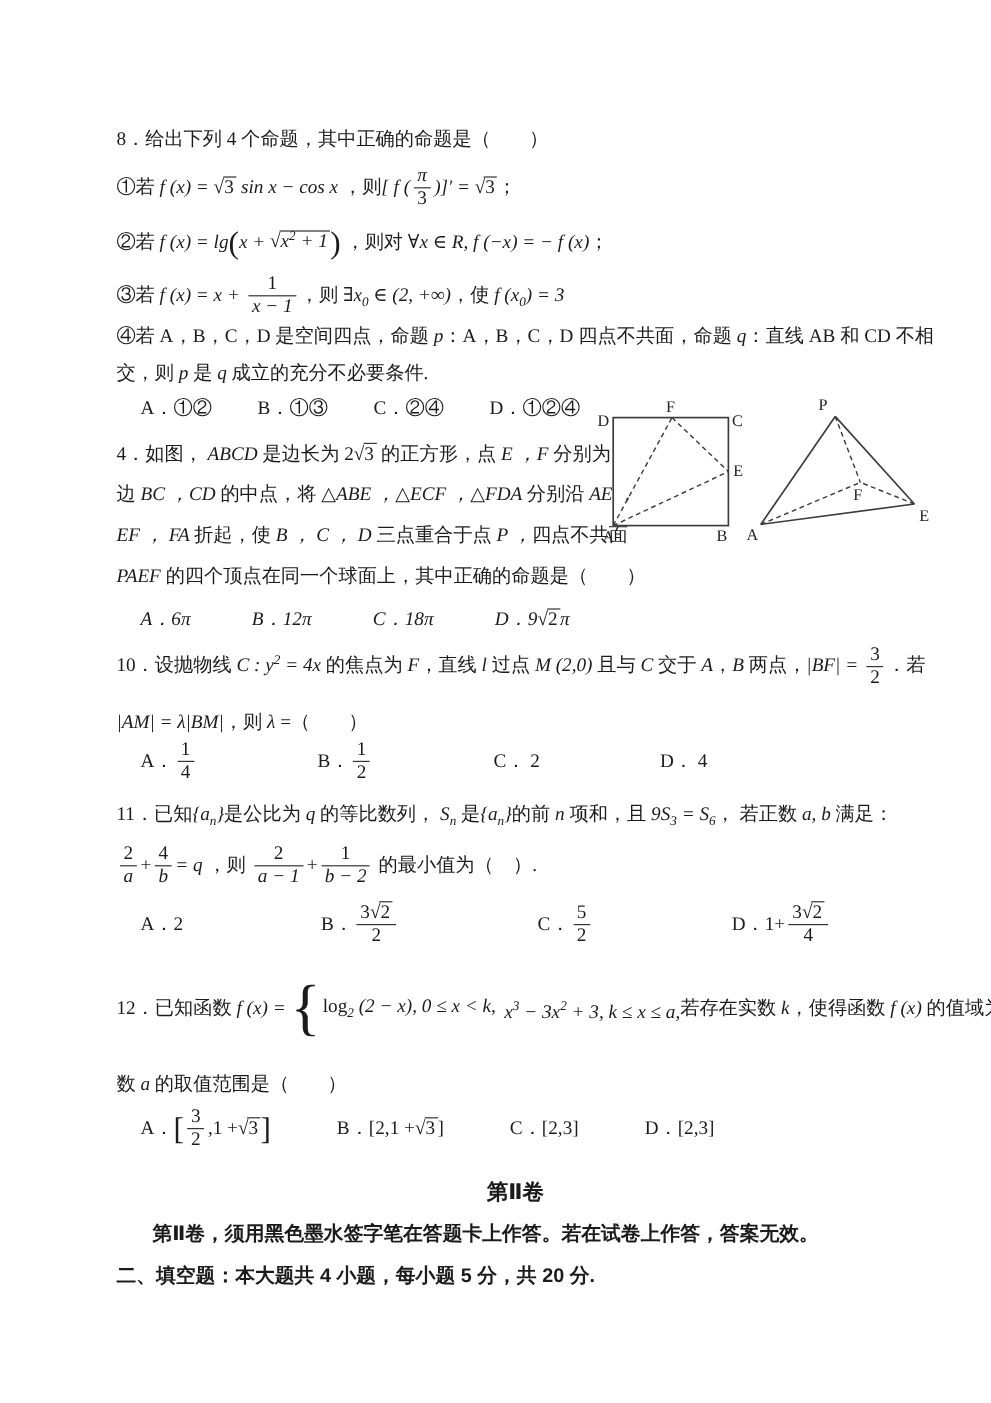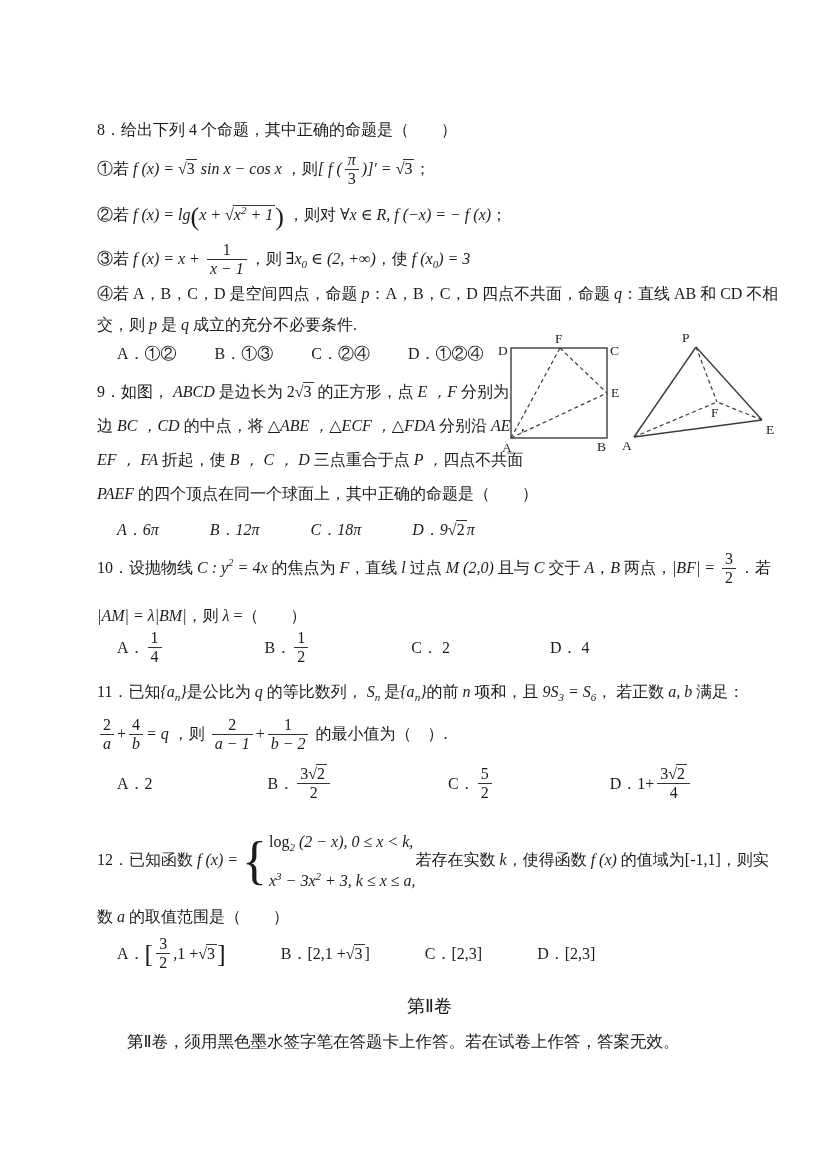--- a/index.html
+++ b/index.html
@@ -1,40 +1,40 @@
 <!DOCTYPE html>
 <html><head>
 <meta charset="utf-8">
 <style>
   html,body { margin:0; padding:0; background:#ffffff; }
   .page {
     position:relative; width:826px; height:1169px; background:#ffffff;
     font-family:"Liberation Serif","DejaVu Serif",serif;
     font-size:16px; color:#1b1b1b; overflow:hidden;
   }
-  .content { position:absolute; left:97px; top:13px; width:665px; height:892px; }
+  .content { position:absolute; left:97px; top:0; width:665px; height:892px; }
   .ln { position:absolute; left:0; white-space:nowrap; line-height:22px; }
   .cn { font-style:normal; }
   .mi { font-style:italic; }
   .up { font-style:normal; }
-  .hei { font-family:"Liberation Sans","DejaVu Sans",sans-serif; font-weight:400; font-size:16.5px; }
+  .hei { font-family:"Liberation Sans","DejaVu Sans",sans-serif; font-weight:700; font-size:16.5px; }
   .center { width:100%; text-align:center; }
   
   .frac { display:inline-block; vertical-align:middle; text-align:center; margin:0 3px; line-height:1.15; }
   .fr-n { display:block; padding:0 3px; }
   .fr-d { display:block; border-top:1px solid #333; padding:0 3px; }
   
   .sqrt { white-space:nowrap; }
   .sq { font-style:normal; }
   .bar { border-top:1px solid #333; padding:0 2px 0 1px; margin-left:-1px; }
   
   .bigp { font-size:26px; vertical-align:middle; line-height:1; font-style:normal; }
   .cases { display:inline-flex; align-items:center; vertical-align:middle; }
   .brace { font-size:52px; line-height:0.9; font-weight:400; margin-right:2px; }
-  .rows { display:inline-flex; flex-direction:column; gap:7px; text-align:left; }
+  .rows { display:inline-flex; gap:7px; text-align:left; }
   sub, sup { font-size:11px; font-style:italic; }
   
   .opts { display:flex; padding-left:20px; align-items:center; }
   .opt { display:inline-flex; align-items:center; white-space:nowrap; }
   
   .fig { position:absolute; }
   .fig line, .fig rect { fill:none; stroke:#3c3c3c; stroke-width:1.4; }
   .fig .dash { stroke-dasharray:4 3; stroke-width:1.2; }
   .fig text { font-family:"Liberation Serif","DejaVu Serif",serif; font-size:13.5px; fill:#222; font-style:normal; }
 </style>
@@ -69,21 +69,21 @@
     </div>
 
     <div class="ln opts" style="top:330px; gap:38px">
       <span class="opt">A．①②</span>
       <span class="opt">B．①③</span>
       <span class="opt">C．②④</span>
       <span class="opt">D．①②④</span>
     </div>
 
     <div class="ln" style="top:368px">
-      <span class="cn">9．如图， </span><span class="mi">ABCD </span><span class="cn">是边长为 2</span><span class="sqrt"><span class="sq">√</span><span class="bar">3</span></span><span class="cn"> 的正方形，点 </span><span class="mi">E ，F </span><span class="cn">分别为</span>
+      <span class="cn">4．如图， </span><span class="mi">ABCD </span><span class="cn">是边长为 2</span><span class="sqrt"><span class="sq">√</span><span class="bar">3</span></span><span class="cn"> 的正方形，点 </span><span class="mi">E ，F </span><span class="cn">分别为</span>
     </div>
 
     <div class="ln" style="top:402px">
       <span class="cn">边 </span><span class="mi">BC ，CD </span><span class="cn">的中点，将 </span><span class="mi">△ABE ，△ECF ，△FDA </span><span class="cn">分别沿 </span><span class="mi">AE ，</span>
     </div>
 
     <div class="ln" style="top:436px">
       <span class="mi">EF ， FA </span><span class="cn">折起，使 </span><span class="mi">B ， C ， D </span><span class="cn">三点重合于点 </span><span class="mi">P ，</span><span class="cn">四点不共面</span>
     </div>
 
@@ -193,20 +193,21 @@
           <span class="up">[2,1 + </span>
           <span class="sqrt"><span class="sq">√</span><span class="bar">3</span></span>
           <span class="up">]</span>
         </span>
       <span class="opt">C．[2,3]</span>
       <span class="opt">D．[2,3]</span>
     </div>
 
     <div class="ln center hei" style="top:982px; font-size:18px"><span>第Ⅱ卷</span></div>
     <div class="ln hei" style="top:1017px; padding-left:30px"><span>第Ⅱ卷，须用黑色墨水签字笔在答题卡上作答。若在试卷上作答，答案无效。</span></div>
+    <div class="ln hei" style="top:1052px"><span>二、填空题：本大题共 4 小题，每小题 5 分，共 20 分.</span></div>
   </div>
 
   <svg class="fig" style="left:494px; top:328px" width="130" height="140" viewBox="0 0 130 140">
     <rect x="17" y="20" width="96" height="90"></rect>
     <line class="dash" x1="17" y1="110" x2="66" y2="20"></line>
     <line class="dash" x1="17" y1="110" x2="113" y2="65"></line>
     <line class="dash" x1="66" y1="20" x2="113" y2="65"></line>
     <text x="4" y="27">D</text>
     <text x="61" y="15">F</text>
     <text x="116" y="27">C</text>

